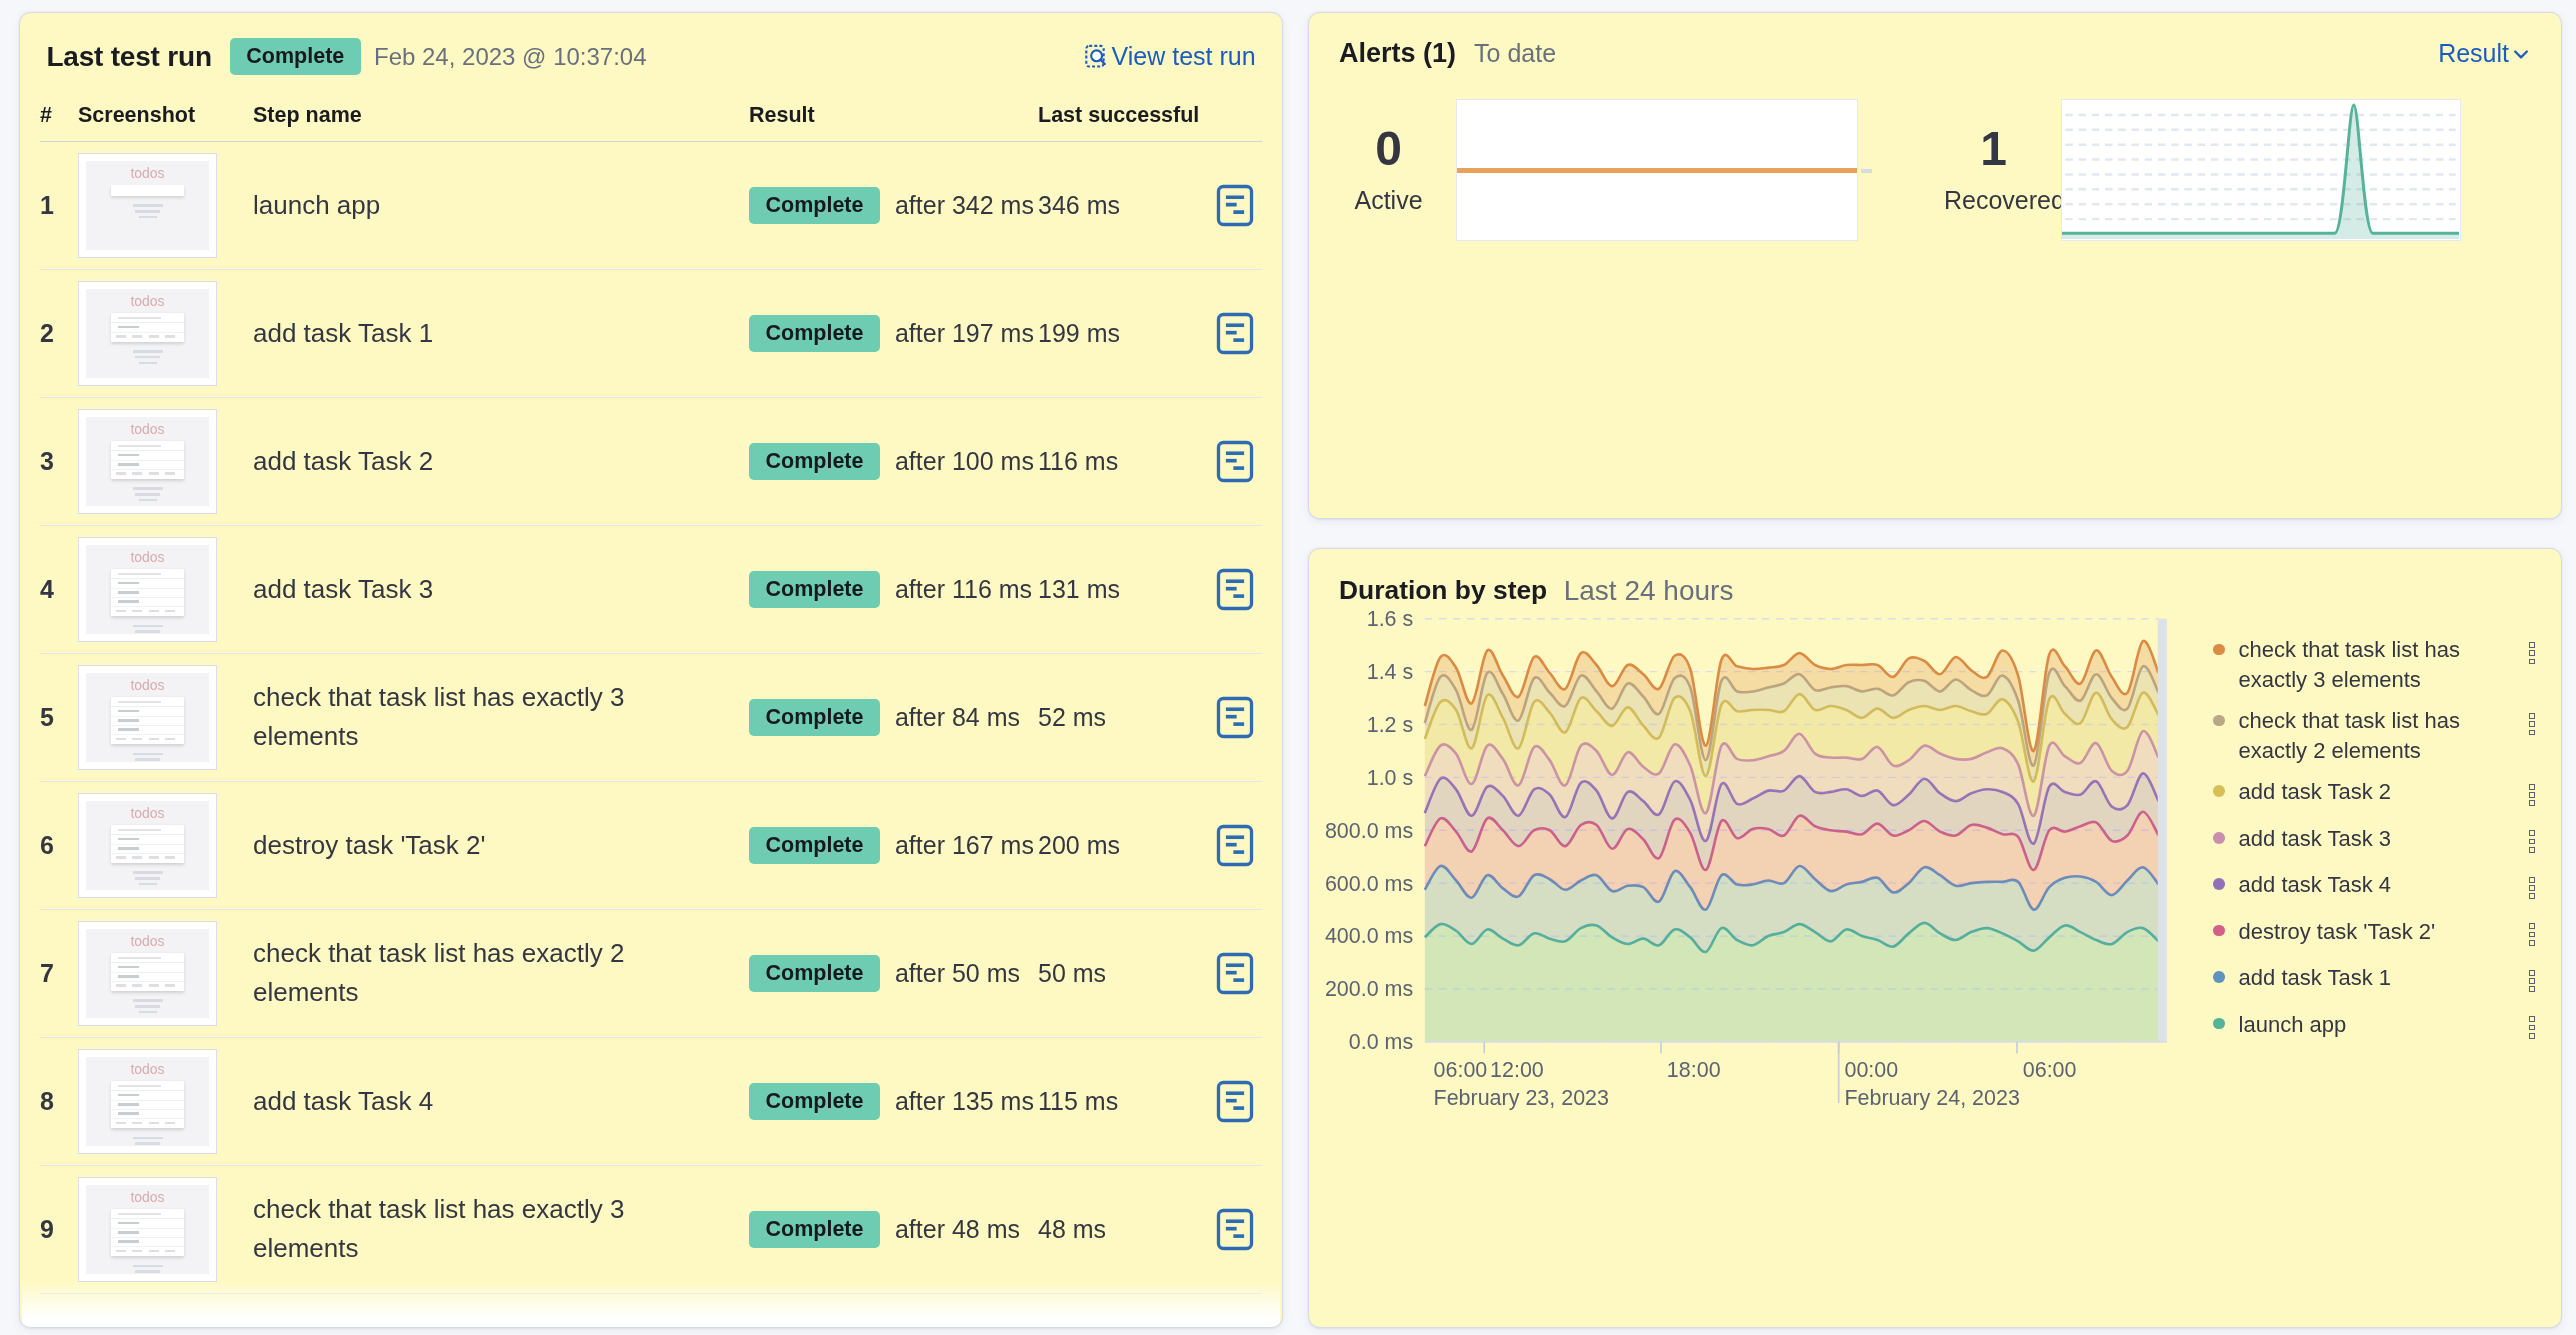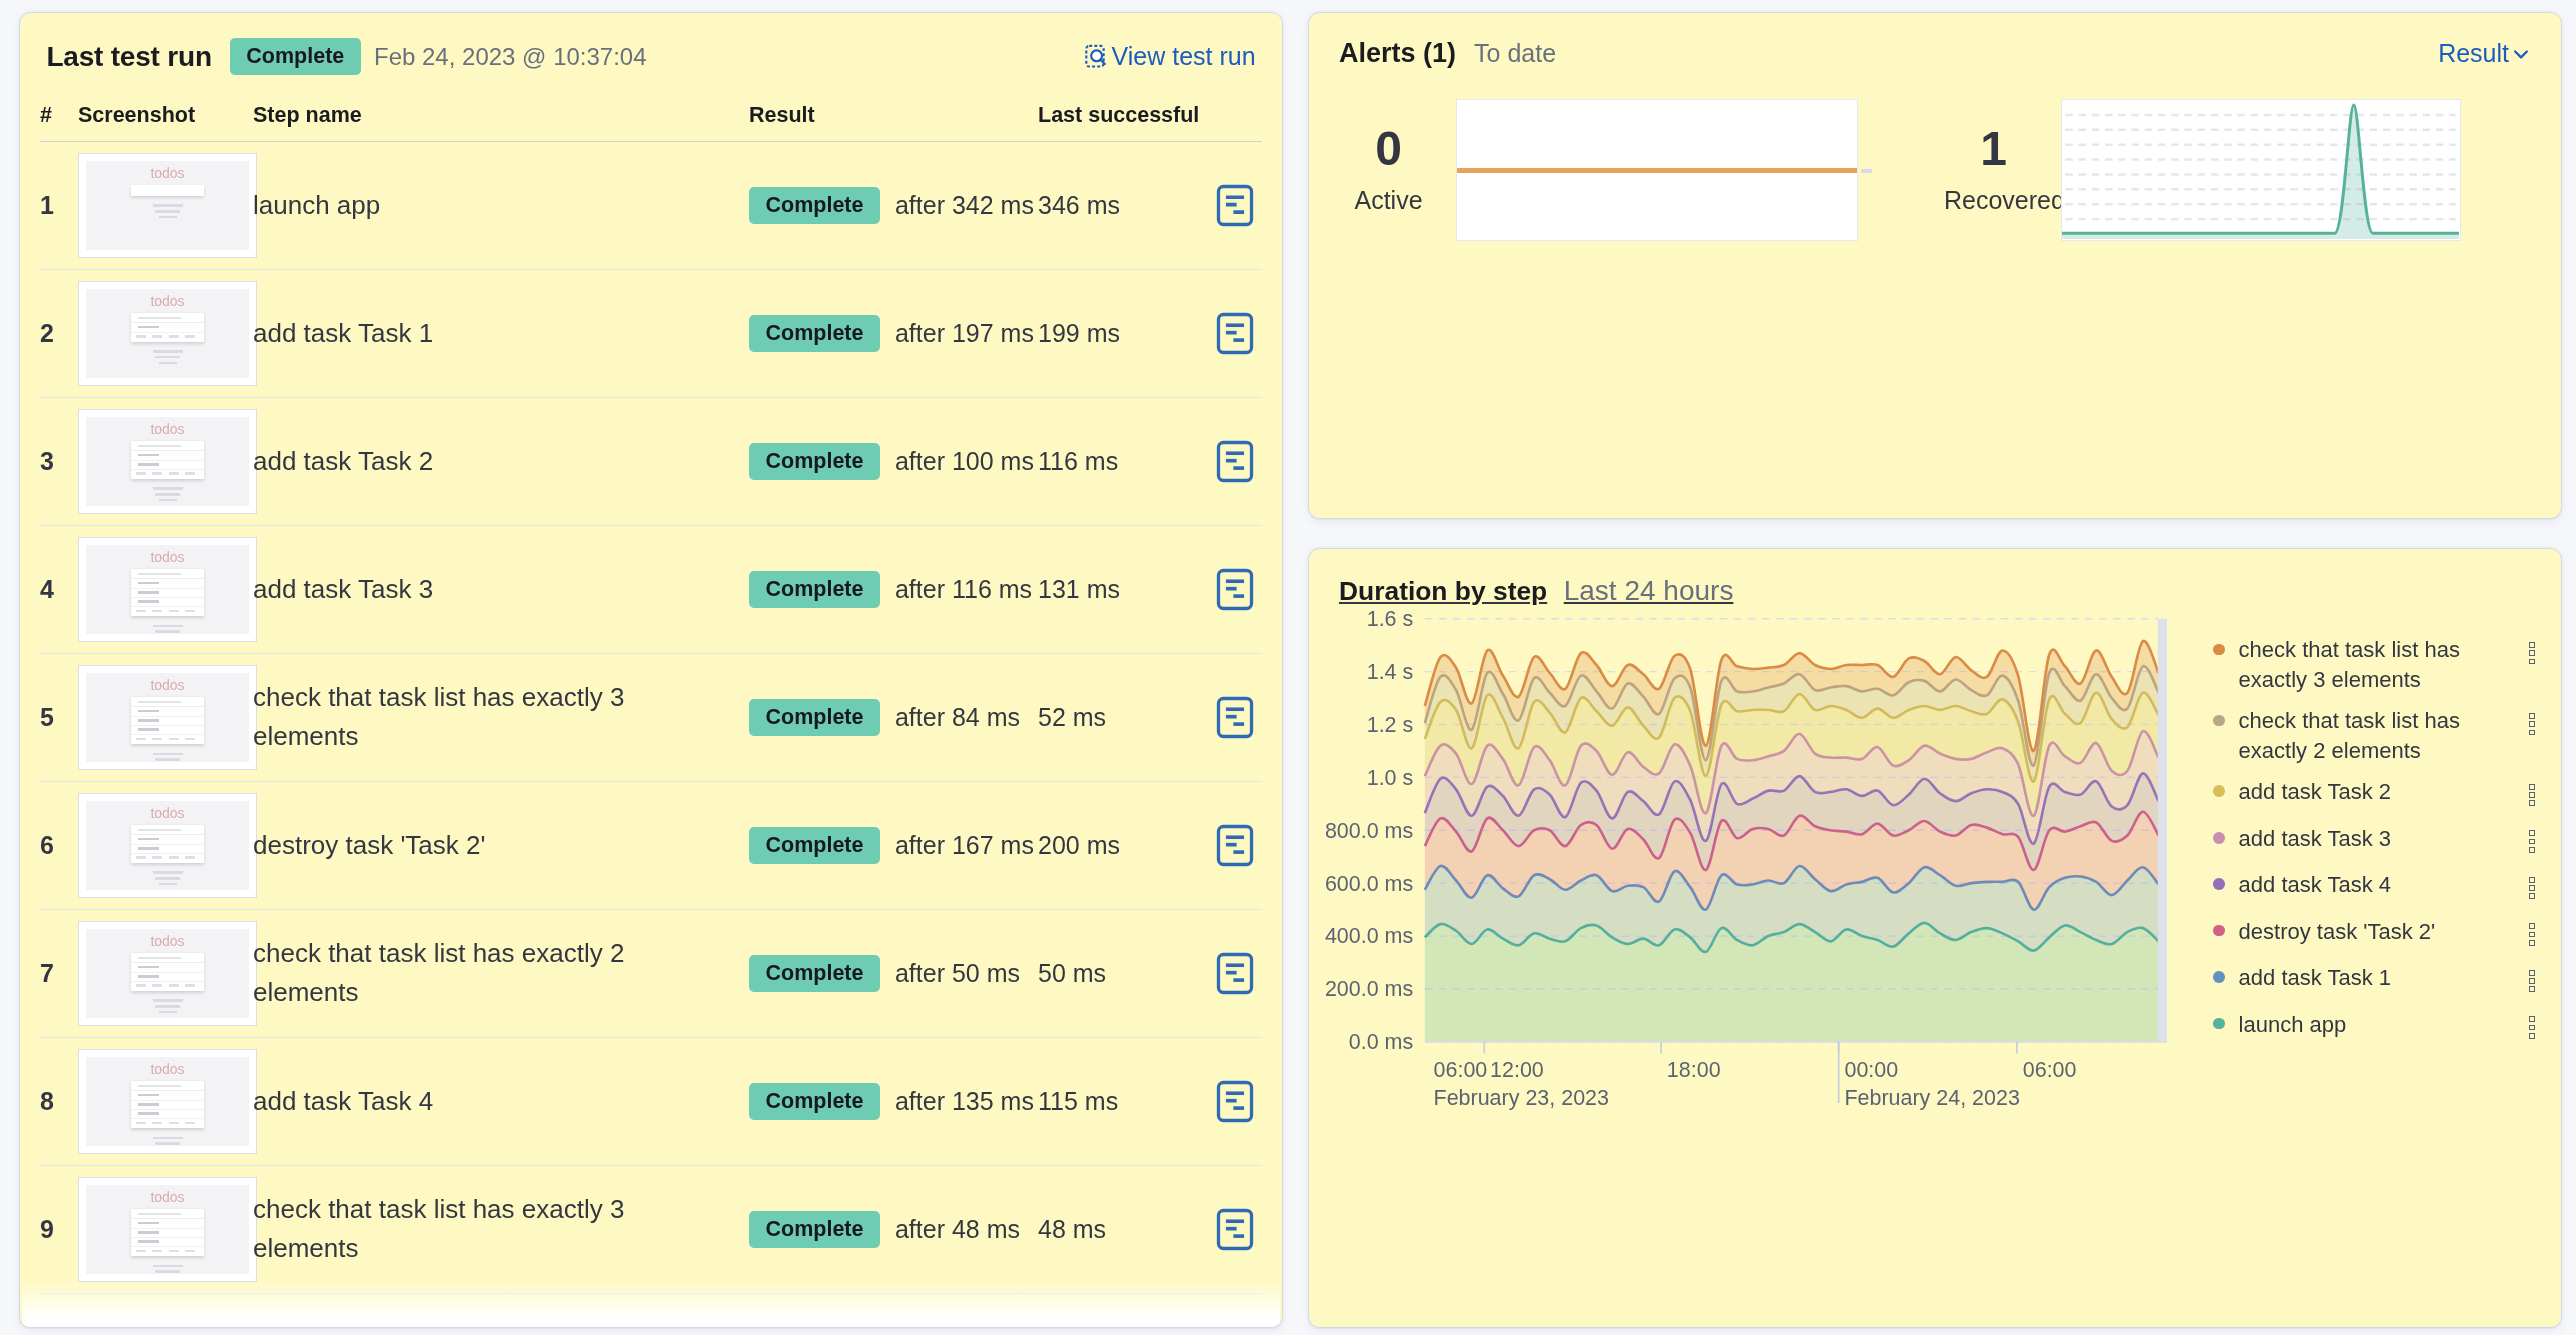--- a/index.html
+++ b/index.html
@@ -33,21 +33,21 @@
   .thead{padding:11.6px 0 13.2px 0;border-bottom:1.7px solid #CCD3E0;}
   .thead .th{font-size:21.5px;font-weight:700;color:#1A1C21;}
   .row{min-height:127px;border-bottom:1.7px solid #E0E5EE;}
   .row:last-child{border-bottom:1.7px solid #DDE2EC;}
   .cell-num{font-size:25px;font-weight:700;color:#343741;}
   .step-name{font-size:26px;color:#343741;line-height:1.5;padding-right:25px;}
   .result-cell{display:flex;align-items:center;gap:15px;}
   .after-text,.last-text{font-size:25px;color:#343741;}
   .icon-btn{background:none;border:none;cursor:pointer;color:#2D6BB2;padding:3.3px;display:flex;align-items:center;justify-content:center;justify-self:end;margin-right:5px;}
   
-  .thumb{width:179px;height:105px;background:#fff;border:1.7px solid #D9DEE8;box-sizing:border-box;padding:6.6px 7.4px;cursor:pointer;}
+  .thumb{width:139px;height:105px;background:#fff;border:1.7px solid #D9DEE8;box-sizing:border-box;padding:6.6px 7.4px;cursor:pointer;}
   .t-screen{width:100%;height:100%;background:#F3F3F5;overflow:hidden;}
   .t-title{text-align:center;color:#DCABAB;font-size:14px;line-height:1;padding-top:5.8px;}
   .t-input{width:73px;height:10.7px;background:#fff;margin:5px auto 0 auto;box-shadow:0 1.7px 3.3px rgba(0,0,0,.14);border-radius:0.8px;}
   .t-card{width:73px;background:#fff;margin:5px auto 0 auto;box-shadow:0 1.7px 3.3px rgba(0,0,0,.14);border-radius:0.8px;padding-bottom:1.7px;}
   .t-card .t-head{height:9px;border-bottom:0.8px solid #EDEEF0;position:relative;}
   .t-card .t-head::after{content:"";position:absolute;left:6.6px;top:3.3px;width:43px;height:2.5px;background:#E3E4E8;}
   .t-item{height:8.3px;border-bottom:0.8px solid #F0F1F3;position:relative;}
   .t-item::after{content:"";position:absolute;left:6.6px;top:2.5px;width:21.5px;height:2.5px;background:#C9CCD3;}
   .t-cfoot{height:7.4px;position:relative;}
   .t-cfoot::after{content:"";position:absolute;left:5px;top:2.5px;width:61px;height:2.5px;
@@ -69,21 +69,21 @@
   .stat-num{font-size:48px;font-weight:700;color:#343741;line-height:1;}
   .stat-label{margin-top:13.2px;font-size:25px;color:#343741;}
   .mini-chart{position:relative;box-sizing:border-box;background:#fff;border:1.7px solid #E4E8F0;}
   #active-chart{width:402px;height:142px;margin-left:18px;}
   #active-chart .flat-line{position:absolute;left:0;right:0;top:calc(50% - 2.5px);height:5px;background:#E7A35C;}
   #active-chart .nub{position:absolute;right:-15px;top:calc(50% - 1.7px);width:10.7px;height:4.1px;background:#D6DBE4;}
   #recovered-chart{width:400px;height:142px;margin-left:18px;}
   .stats-gap{width:86px;flex:none;}
   
   #duration-panel{left:1308px;top:548px;width:1254px;height:780px;}
-  .dp-header{display:flex;align-items:center;padding:26.4px 30px 0 30px;text-decoration:underline;}
+  .dp-header{display:flex;align-items:flex-start;padding:26.4px 30px 0 30px;}
   .dp-title{font-size:26.4px;font-weight:700;color:#1A1C21;}
   .dp-subtitle{margin-left:16.5px;font-size:28px;color:#69707D;}
   .dp-body{display:flex;padding:0 8.3px 0 15px;}
   #duration-chart{flex:none;}
   .legend{flex:1;padding-top:28px;padding-left:23px;padding-right:13.2px;}
   .legend-item{display:flex;align-items:flex-start;margin-bottom:12.4px;}
   .legend-dot{width:11.6px;height:11.6px;border-radius:50%;flex:none;margin-top:8.3px;margin-right:14px;}
   .legend-label{font-size:22px;color:#343741;line-height:1.33;max-width:255px;cursor:pointer;}
   .legend-actions{margin-left:auto;display:flex;flex-direction:column;gap:2.5px;cursor:pointer;padding:5px;margin-top:1.7px;}
   .legend-actions i{display:block;width:5.8px;height:5.8px;border:1.7px solid #5A606E;box-sizing:border-box;}

